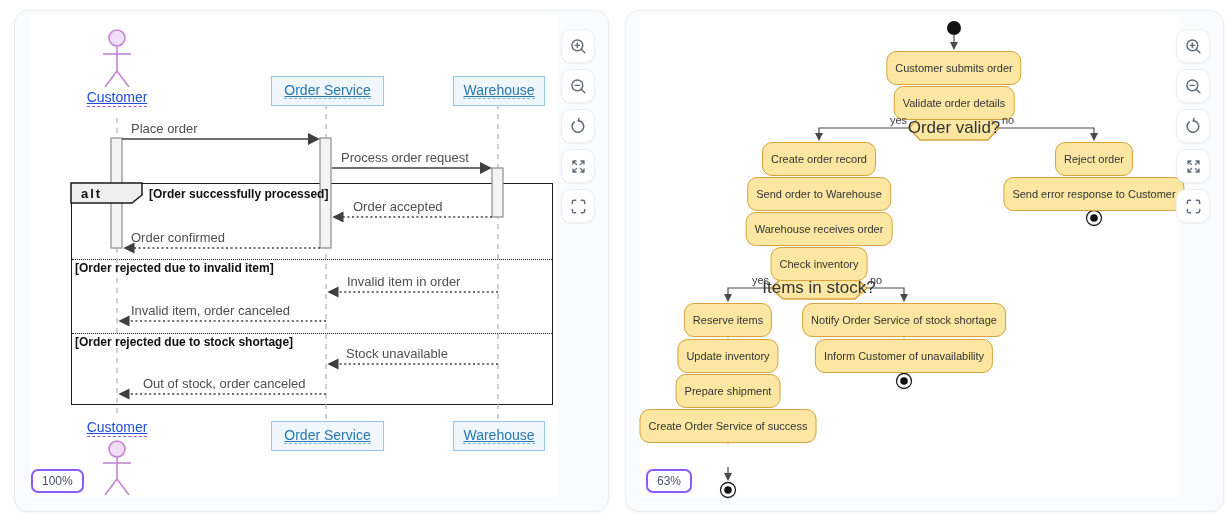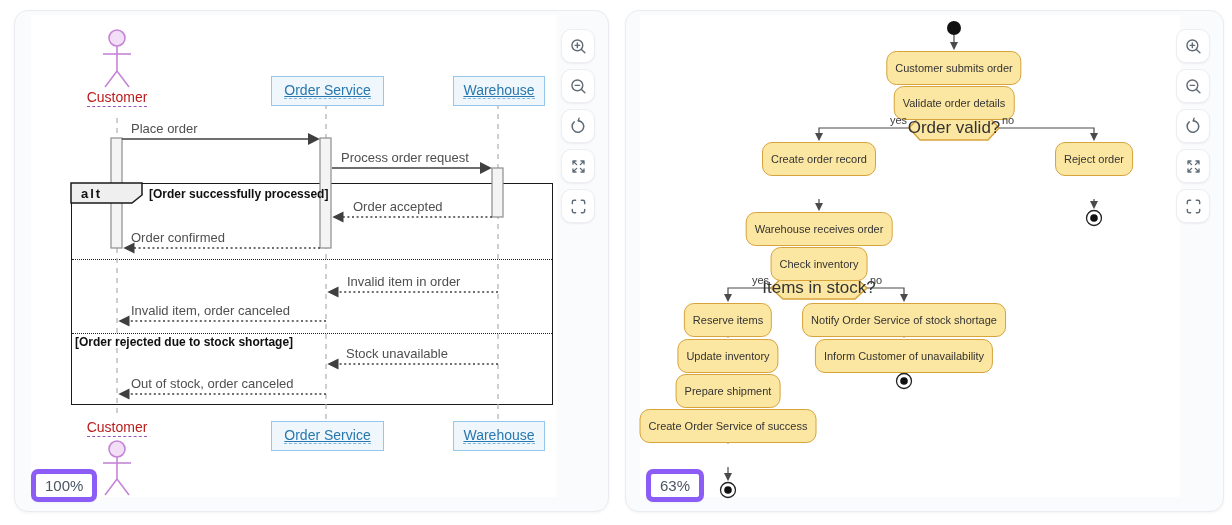--- a/index.html
+++ b/index.html
@@ -22,37 +22,37 @@
   
   .ctrl-col{position:absolute;top:18px;right:13px;display:flex;flex-direction:column;gap:6px;z-index:6;}
   .ctrl-btn{
     width:34px;height:34px;background:#ffffff;border:1px solid #eceef2;border-radius:10px;
     box-shadow:0 1px 2px rgba(16,24,40,.06);display:flex;align-items:center;justify-content:center;
     color:#5f6b76;cursor:pointer;padding:0;
   }
   .ctrl-btn svg{display:block;}
 
   .badge{
-    position:absolute;background:#ffffff;border:5px solid #8b5cf6;border-radius:7px;
-    padding:3px 9px;font-size:15px;color:#4b5563;z-index:6;
+    position:absolute;background:#ffffff;border:2px solid #8b5cf6;border-radius:7px;
+    padding:3px 9px;font-size:12px;color:#4b5563;z-index:6;
     box-shadow:0 1px 2px rgba(16,24,40,.04);
   }
 
   
   .p-box{
     position:absolute;width:111px;height:28px;background:#EFF7FD;border:1px solid #95C7E8;
     display:flex;align-items:center;justify-content:center;z-index:3;
   }
   .p-box span{
     font-size:14px;color:#2878AE;text-decoration:underline;
     border-bottom:1px dashed #7FB4DC;padding-bottom:1px;line-height:1.05;white-space:nowrap;
   }
   .actor-label{position:absolute;text-align:center;font-size:14px;z-index:3;width:90px;}
   .actor-label span{
-    color:#b91c1c;border-bottom:1px dashed #9A56B5;
+    color:#1d4ed8;text-decoration:underline;border-bottom:1px dashed #9A56B5;
     padding-bottom:1px;line-height:1.05;white-space:nowrap;
   }
   .msg{position:absolute;font-size:13px;color:#4F4F4F;white-space:nowrap;z-index:3;}
   .guard{position:absolute;font-size:12px;font-weight:bold;color:#101010;white-space:nowrap;z-index:4;}
   .alt-frame{position:absolute;left:56px;top:172px;width:480px;height:220px;border:1.5px solid #1a1a1a;z-index:1;}
   .alt-divider{position:absolute;left:0;width:100%;border-top:1.5px dotted #222;}
   .alt-op{position:absolute;left:66px;top:175px;font-size:13px;font-weight:bold;color:#101010;letter-spacing:2px;z-index:4;}
 
   
   .a-box{
@@ -73,20 +73,21 @@
 
 <div class="card" id="card-seq">
   <div class="canvas" id="seq-canvas"></div>
 
   <div class="alt-frame">
     <div class="alt-divider" style="top:75px"></div>
     <div class="alt-divider" style="top:149px"></div>
   </div>
   <div class="alt-op">alt</div>
   <div class="guard" style="left:134px;top:176px">[Order successfully processed]</div>
+  <div class="guard" style="left:60px;top:250px">[Order rejected due to invalid item]</div>
   <div class="guard" style="left:60px;top:324px">[Order rejected due to stock shortage]</div>
 
   <svg class="overlay" width="593" height="500">
     <defs>
       <marker id="ah1" viewBox="0 0 10 10" refX="8.5" refY="5" markerWidth="8" markerHeight="8" orient="auto-start-reverse">
         <path d="M0,0 L10,5 L0,10 z" fill="#3f3f3f"></path>
       </marker>
     </defs>
 
     <line x1="102" y1="107" x2="102" y2="406" stroke="#b0b0b0" stroke-width="1.2" stroke-dasharray="5 5"></line>
@@ -141,21 +142,21 @@
       <span>Warehouse</span>
     </div>
 
   <div class="msg" style="left:116px;top:110px">Place order</div>
   <div class="msg" style="left:326px;top:139px">Process order request</div>
   <div class="msg" style="left:338px;top:188px">Order accepted</div>
   <div class="msg" style="left:116px;top:219px">Order confirmed</div>
   <div class="msg" style="left:332px;top:263px">Invalid item in order</div>
   <div class="msg" style="left:116px;top:292px">Invalid item, order canceled</div>
   <div class="msg" style="left:331px;top:335px">Stock unavailable</div>
-  <div class="msg" style="left:116px;top:365px">Out of stock, order canceled</div>
+  <div class="msg" style="left:128px;top:365px">Out of stock, order canceled</div>
 
   <div class="badge" style="left:16px;top:458px">100%</div>
 
   <div class="ctrl-col">
     <button class="ctrl-btn">
         <svg width="19" height="19" viewBox="0 0 20 20" fill="none" stroke="currentColor" stroke-width="1.5" stroke-linecap="round">
           <circle cx="8.8" cy="8.8" r="5.7"></circle>
           <line x1="13.1" y1="13.1" x2="16.7" y2="16.7"></line>
           <line x1="6.4" y1="8.8" x2="11.2" y2="8.8"></line>
           <line x1="8.8" y1="6.4" x2="8.8" y2="11.2"></line>
@@ -239,29 +240,31 @@
       </g>
     <g>
         <circle cx="468" cy="207" r="7.5" fill="#ffffff" stroke="#222222" stroke-width="1.3"></circle>
         <circle cx="468" cy="207" r="3.8" fill="#111111"></circle>
       </g>
   </svg>
 
   <div class="a-box" style="left:328px;top:40px">Customer submits order</div>
   <div class="a-box" style="left:328px;top:75px">Validate order details</div>
   <div class="a-box" style="left:193px;top:131px">Create order record</div>
+  <div class="a-box" style="left:193px;top:166px">Send order to Warehouse</div>
   <div class="a-box" style="left:193px;top:201px">Warehouse receives order</div>
   <div class="a-box" style="left:193px;top:236px">Check inventory</div>
   <div class="a-box" style="left:102px;top:292px">Reserve items</div>
   <div class="a-box" style="left:102px;top:328px">Update inventory</div>
   <div class="a-box" style="left:102px;top:363px">Prepare shipment</div>
   <div class="a-box" style="left:102px;top:398px">Create Order Service of success</div>
   <div class="a-box" style="left:278px;top:292px">Notify Order Service of stock shortage</div>
   <div class="a-box" style="left:278px;top:328px">Inform Customer of unavailability</div>
   <div class="a-box" style="left:468px;top:131px">Reject order</div>
+  <div class="a-box" style="left:468px;top:166px">Send error response to Customer</div>
 
   <div class="hex-label" style="left:328px;top:106px">Order valid?</div>
   <div class="hex-label" style="left:193px;top:266px">Items in stock?</div>
   <div class="branch-label rt" style="left:281px;top:103px">yes</div>
   <div class="branch-label" style="left:376px;top:103px">no</div>
   <div class="branch-label rt" style="left:143px;top:263px">yes</div>
   <div class="branch-label" style="left:244px;top:263px">no</div>
 
   <div class="badge" style="left:20px;top:458px">63%</div>
 

